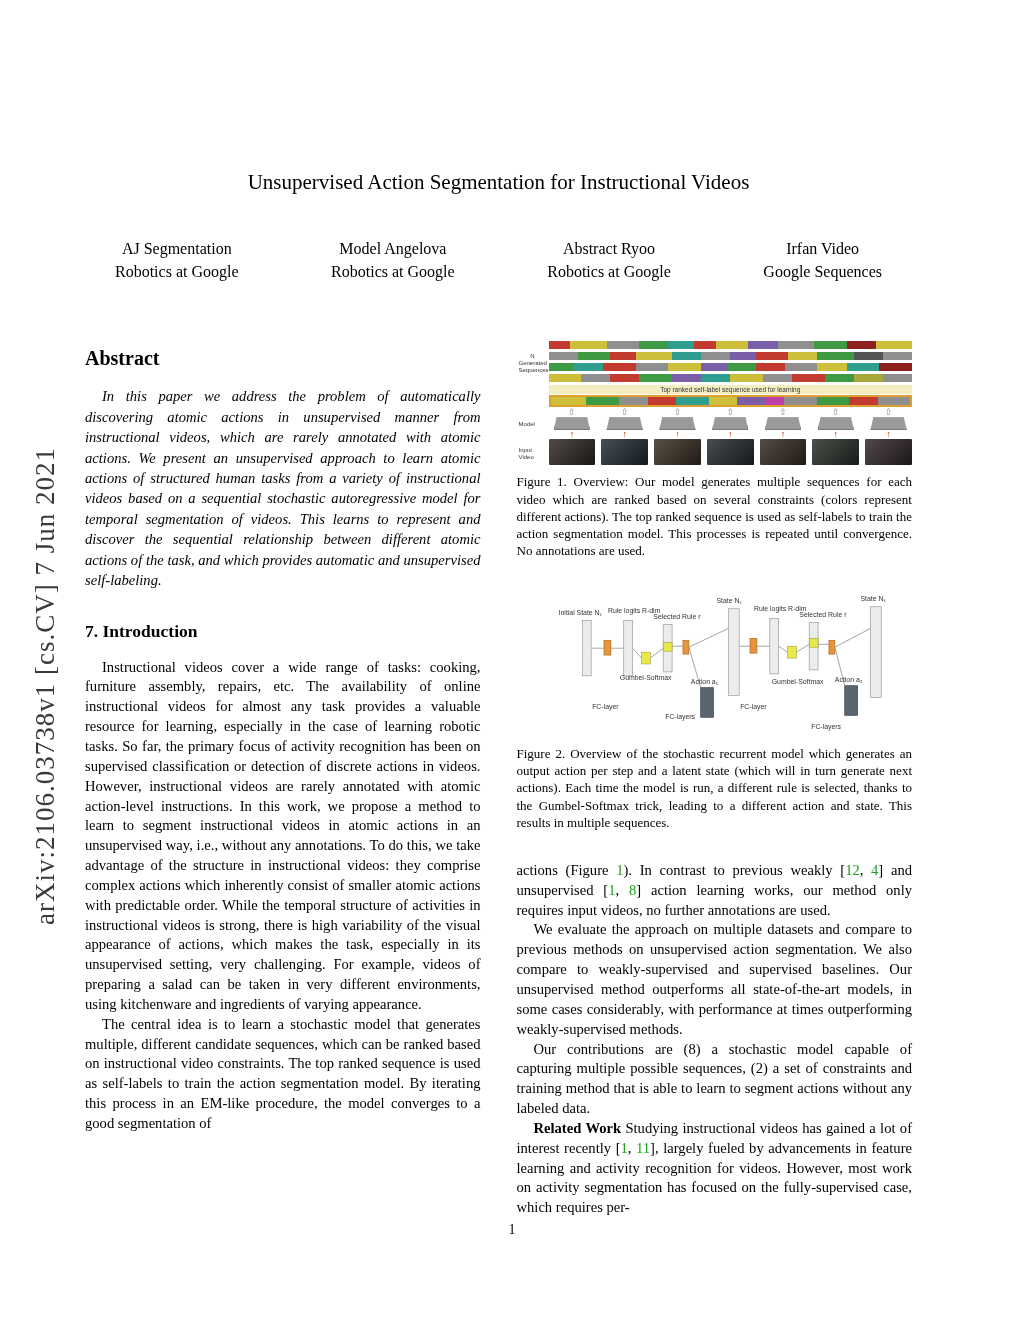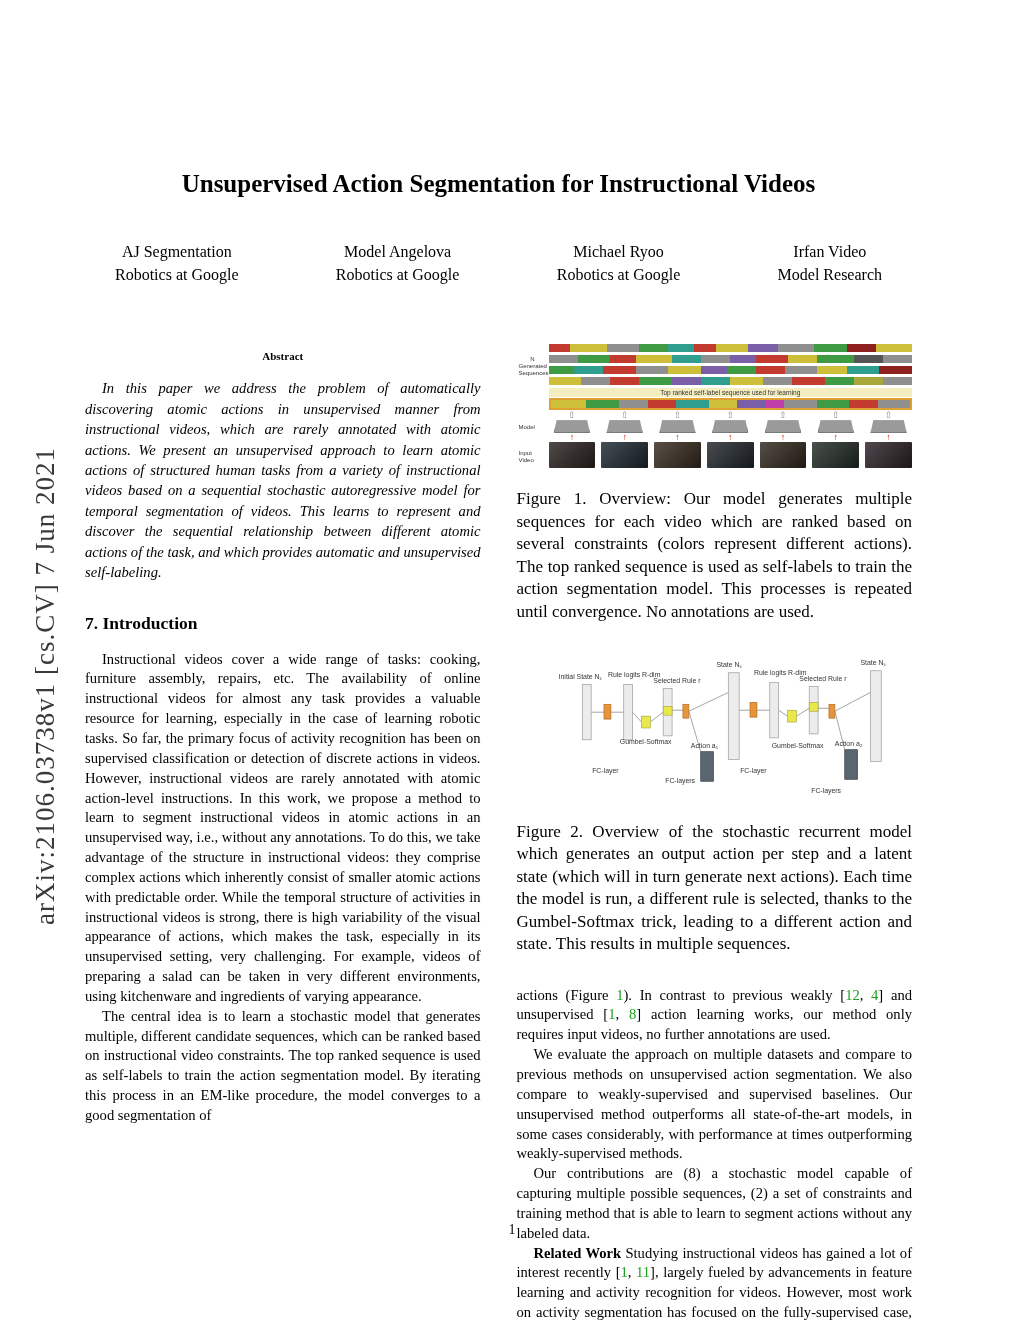--- a/index.html
+++ b/index.html
@@ -2,26 +2,26 @@
 <html><head>
 <meta charset="utf-8">
 <style>
   *{box-sizing:border-box}
   html,body{margin:0;padding:0}
   body{width:1024px;height:1325px;background:#ffffff;color:#000;overflow:hidden;position:relative;
        font-family:"Liberation Serif","DejaVu Serif",serif}
   .arxiv-stamp{position:absolute;top:925px;left:30px;transform:rotate(-90deg);transform-origin:0 0;
        font-size:27px;color:#3a3a3a;white-space:nowrap;letter-spacing:1px}
   .content{padding:170px 112px 0 85px}
-  .title{font-size:25px;font-weight:bold;text-align:center;margin:0 0 42px 0}
+  .title{font-size:21px;font-weight:normal;text-align:center;margin:0 0 42px 0}
   .authors{display:flex;justify-content:space-between;padding:0 30px;margin-bottom:56px}
   .author{text-align:center;font-size:16px;line-height:1.45}
   .columns{display:flex;gap:36px;align-items:flex-start}
   .col{width:396px}
-  .abstract-heading{font-size:11px;font-weight:bold;text-align:center;margin:8px 0 16px}
+  .abstract-heading{font-size:20px;font-weight:bold;text-align:left;margin:8px 0 16px}
   p.abstract{font-style:italic;font-size:14.6px;line-height:1.4;text-align:justify;margin:0}
   .indent{text-indent:17px}
   .section-heading{font-size:17.5px;font-weight:bold;margin:30px 0 16px}
   p.body{font-size:14.6px;line-height:1.36;text-align:justify;margin:0}
   .cite,.ref{color:#1ca01c}
   .runin{font-weight:bold}
   .page-number{position:absolute;top:1222px;left:0;width:100%;text-align:center;font-size:14px}
 
   
   .figure1{display:flex;margin:2px 0 8px}
@@ -38,21 +38,21 @@
   .seq-row.top{border:2px solid #e0a030;height:12px;margin:1px 0 0 0}
   .f1-stacks{display:flex;gap:6px;margin-top:1px}
   .stack{flex:1;display:flex;flex-direction:column;align-items:center}
   .arr{font-size:9px;line-height:9px}
   .arr.gray{color:#8a8a8a}
   .arr.red{color:#cc2200}
   .model-shape{width:78%;height:13px;background:#9a9a9a;border:1px solid #7a7a7a;
        clip-path:polygon(8% 0,92% 0,100% 100%,0 100%)}
   .frame{width:100%;height:26px;border-radius:1px;
        background-image:linear-gradient(135deg,rgba(255,255,255,.18),rgba(0,0,0,.35))}
-  .figcaption{font-size:17px;line-height:1.32;text-align:justify;margin:20px 0 30px}
+  .figcaption{font-size:13px;line-height:1.32;text-align:justify;margin:8px 0 30px}
 
   
   .figure2{margin:0 0 4px}
   .figure2 svg{display:block}
   .f2-text{font-family:"Liberation Sans",sans-serif;font-size:7px;fill:#333}
   .f2-bar{fill:#ececec;stroke:#9a9a9a;stroke-width:.7}
   .f2-fc{fill:#e8943c;stroke:#b06a20;stroke-width:.7}
   .f2-cell{fill:#e8e84a;stroke:#a0a040;stroke-width:.6}
   .f2-action{fill:#5a6570;stroke:#39434d;stroke-width:.7}
   .f2-line{stroke:#999;stroke-width:.9;fill:none}
@@ -71,26 +71,26 @@
     <div class="authors">
       <div class="author">
         <div>AJ Segmentation</div>
         <div>Robotics at Google</div>
       </div>
       <div class="author">
         <div>Model Angelova</div>
         <div>Robotics at Google</div>
       </div>
       <div class="author">
-        <div>Michael Ryoo</div>
+        <div>Abstract Ryoo</div>
         <div>Robotics at Google</div>
       </div>
       <div class="author">
         <div>Irfan Video</div>
-        <div>Model Research</div>
+        <div>Google Sequences</div>
       </div>
     </div>
 
     <div class="columns">
 
       <div class="col">
         <h2 class="abstract-heading">Abstract</h2>
         <p class="abstract indent">In this paper we address the problem of automatically discovering atomic actions in unsupervised manner from instructional videos, which are rarely annotated with atomic actions. We present an unsupervised approach to learn atomic actions of structured human tasks from a variety of instructional videos based on a sequential stochastic autoregressive model for temporal segmentation of videos. This learns to represent and discover the sequential relationship between different atomic actions of the task, and which provides automatic and unsupervised self-labeling.</p>
 
         <h2 class="section-heading">7. Introduction</h2>

